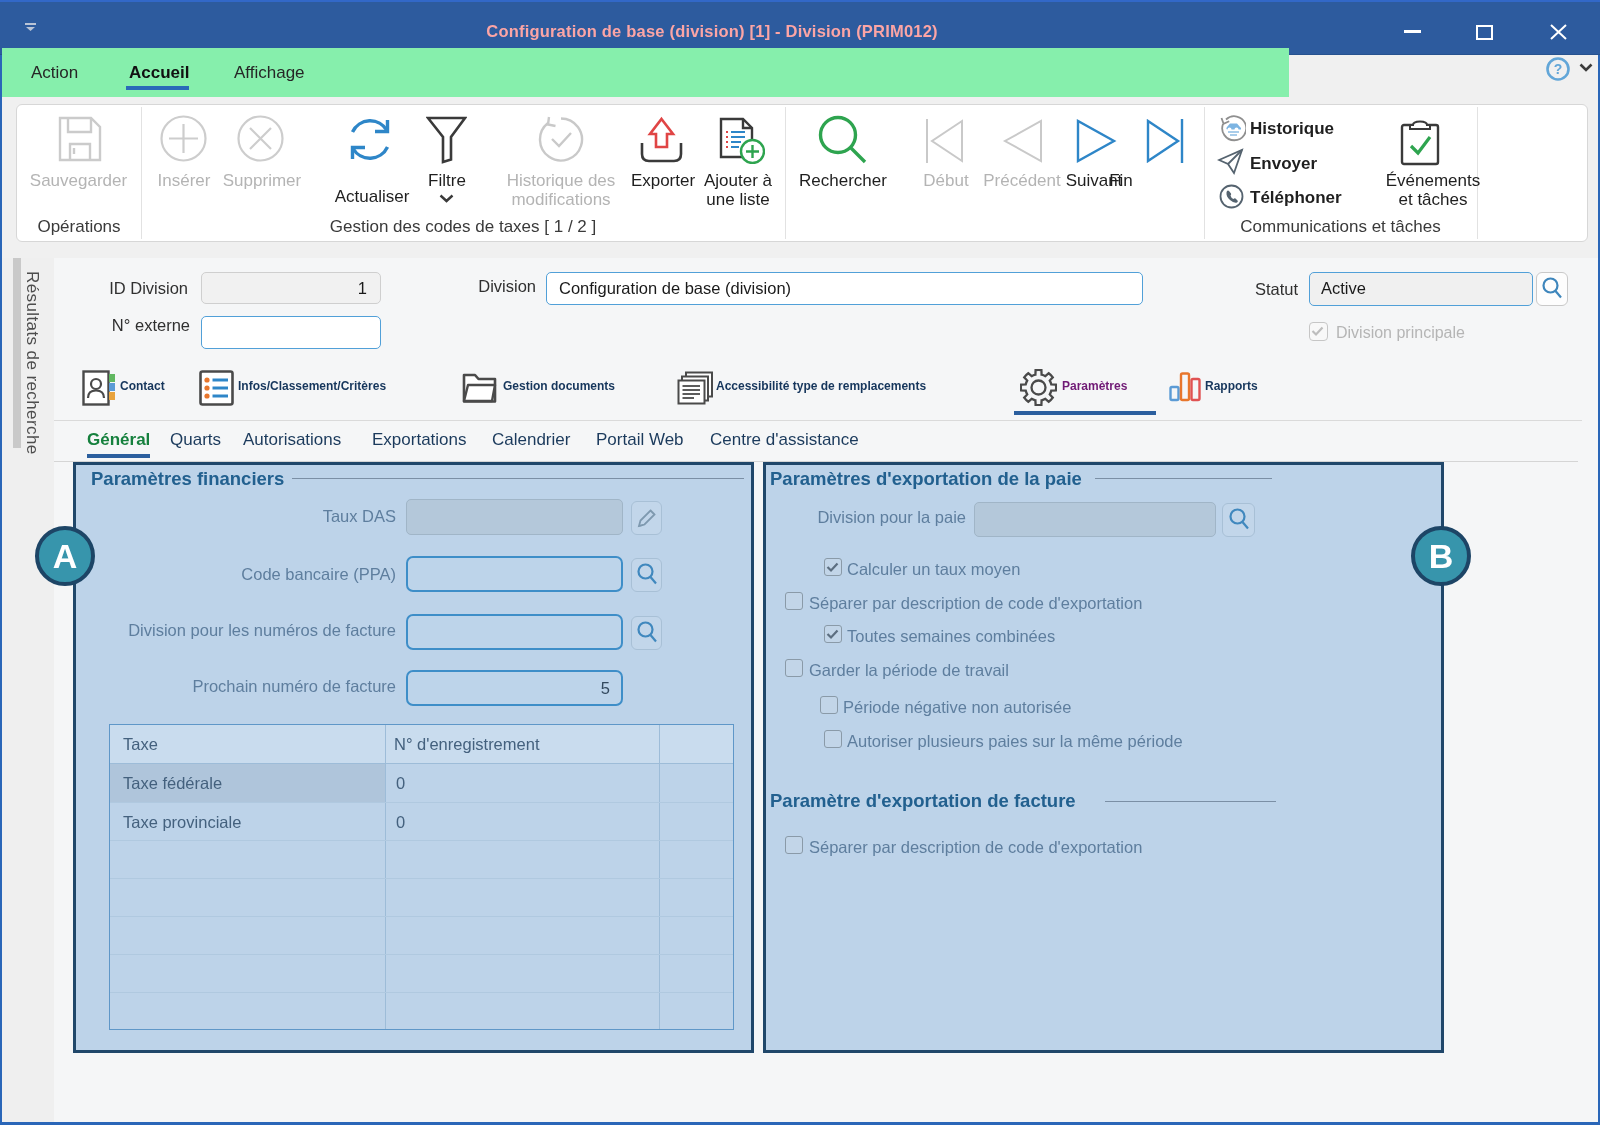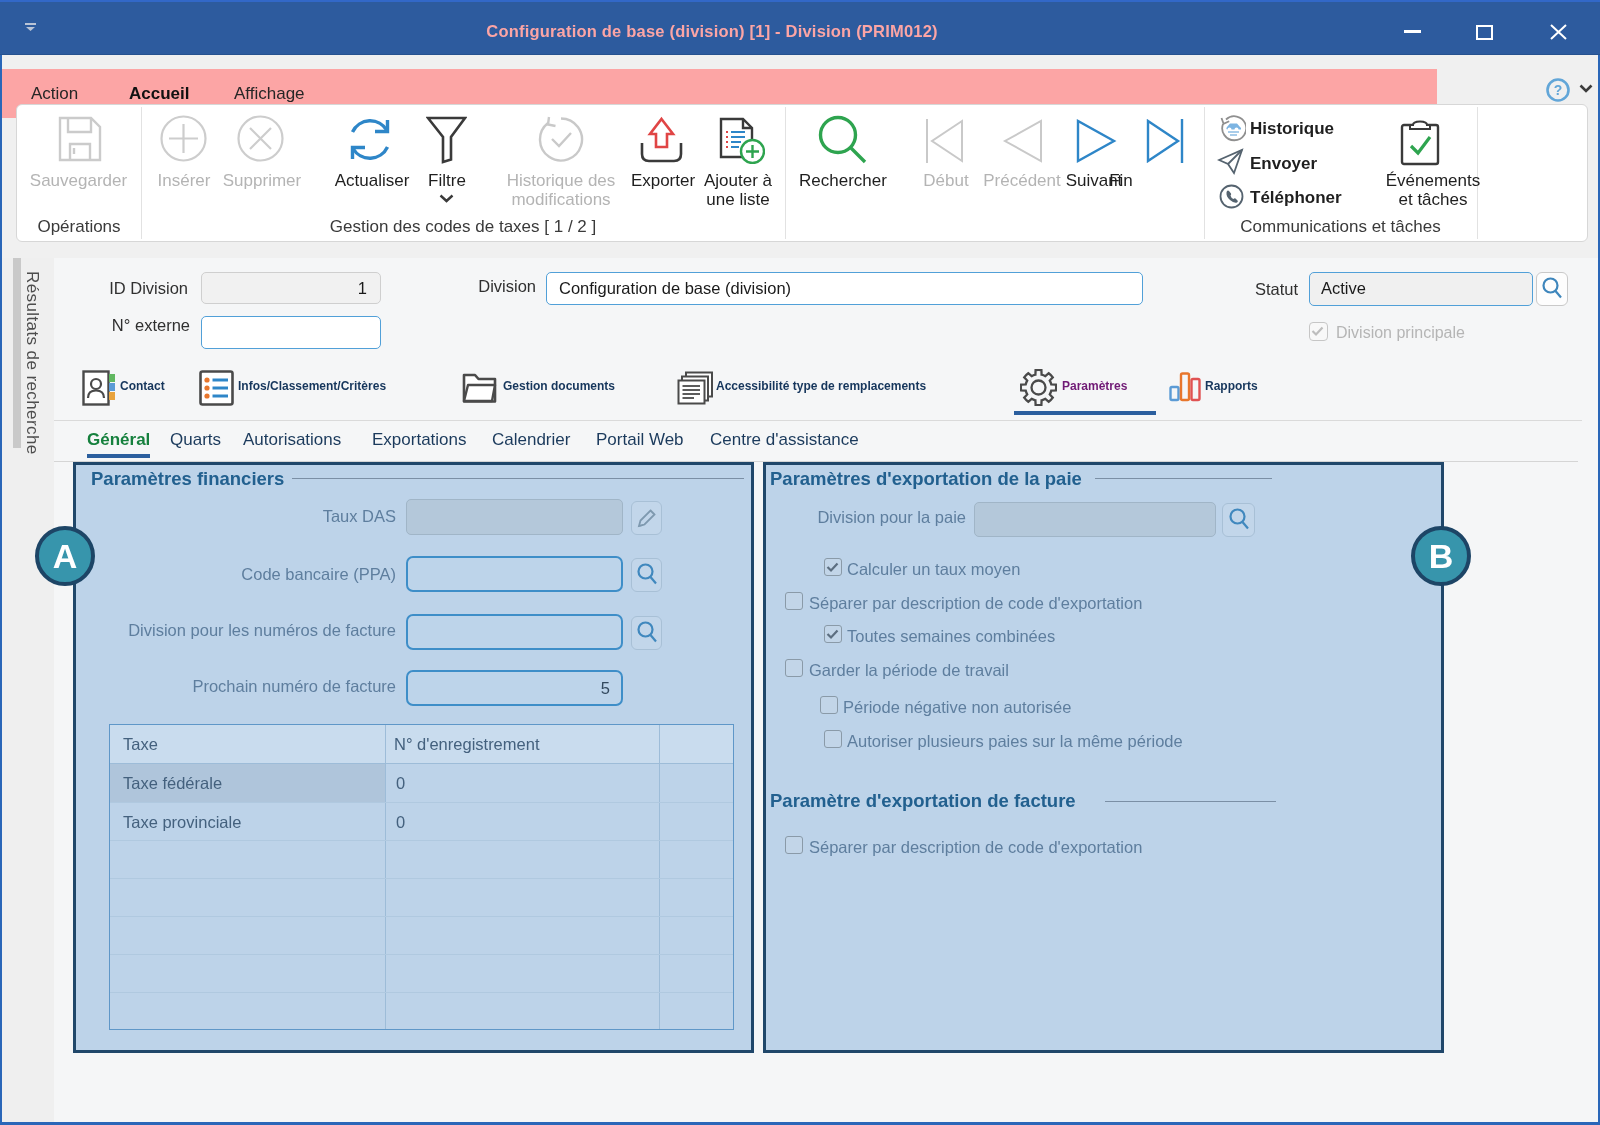--- a/index.html
+++ b/index.html
@@ -9,21 +9,21 @@
   position:relative; width:1600px; height:1125px;
   font-family:"Liberation Sans",sans-serif;
   background:#f0f0f0;
   border-left:2px solid #2a66b8; border-right:2px solid #2a66b8; border-bottom:3px solid #2a66b8;
 }
 .abs { position:absolute; }
 
 #titlebar { position:absolute; left:-2px; top:0; width:1600px; height:55px; background:#2d5b9e; border-top:2px solid #3268c8; border-bottom:1.5px solid #26528f; }
 #title-text { position:absolute; left:0; width:1424px; top:20px; text-align:center; color:#fca5a5; font-size:16.5px; font-weight:bold; letter-spacing:0.2px;}
 
-#tabrow { position:absolute; left:0; top:69px; width:1435px; height:49px; background:#fca5a5; }
+#tabrow { position:absolute; left:0; top:48px; width:1287px; height:49px; background:#86efac; }
 .rtab { position:absolute; top:15px; font-size:17px; color:#262626; }
 
 #ribbon { position:absolute; left:14px; top:104px; width:1572px; height:138px; background:#fff; border:1px solid #d7d7d7; border-radius:6px; }
 .vsep { position:absolute; top:2px; height:132px; width:1px; background:#e2e2e2; }
 .gcap { position:absolute; top:112px; font-size:17px; color:#3a3a3a; text-align:center; }
 .bicon { position:absolute; }
 .blab { position:absolute; font-size:17px; color:#1f1f1f; text-align:center; line-height:19px; white-space:nowrap; }
 .dis { color:#b4b4b4; }
 
 #content { position:absolute; left:0; top:258px; width:1596px; height:864px; background:#f5f6f7; }
@@ -119,21 +119,21 @@
     </svg>
     <div class="blab dis" style="left:203px;top:66px;width:84px;">Supprimer</div>
     <svg class="bicon" style="left:330px;top:11px" width="46" height="47" viewBox="0 0 46 47">
       <g fill="none" stroke="#2e86c8" stroke-width="3.4">
         <path d="M5.5 16 A19.5 19.5 0 0 1 40 14.5"></path>
         <path d="M40.5 31 A19.5 19.5 0 0 1 6 32.5"></path>
         <path d="M40.5 4 V15.5 H28"></path>
         <path d="M5.5 43 V31.5 H18"></path>
       </g>
     </svg>
-    <div class="blab" style="left:315px;top:66px;width:80px;">Actualiser</div>
+    <div class="blab" style="left:315px;top:82px;width:80px;">Actualiser</div>
     <svg class="bicon" style="left:409px;top:11px" width="41" height="48" viewBox="0 0 41 48">
       <path d="M2 2 H39 L25 21 V43.5 L17 46 V21 Z" fill="none" stroke="#3a3a3a" stroke-width="2.6" stroke-linejoin="miter"></path>
     </svg>
     <div class="blab" style="left:405px;top:66px;width:50px;">Filtre</div>
     <svg class="bicon" style="left:422px;top:89px" width="15" height="9" viewBox="0 0 15 9">
         <path d="M1.5 1.5 L7.5 7 L13.5 1.5" stroke="#3a3a3a" stroke-width="2.4" fill="none"></path>
       </svg>
     <svg class="bicon" style="left:521px;top:11px" width="46" height="46" viewBox="0 0 46 46">
       <g fill="none" stroke="#c9c9c9" stroke-width="2.4">
         <path d="M10 7 A21 21 0 1 0 23 2.5"></path>

